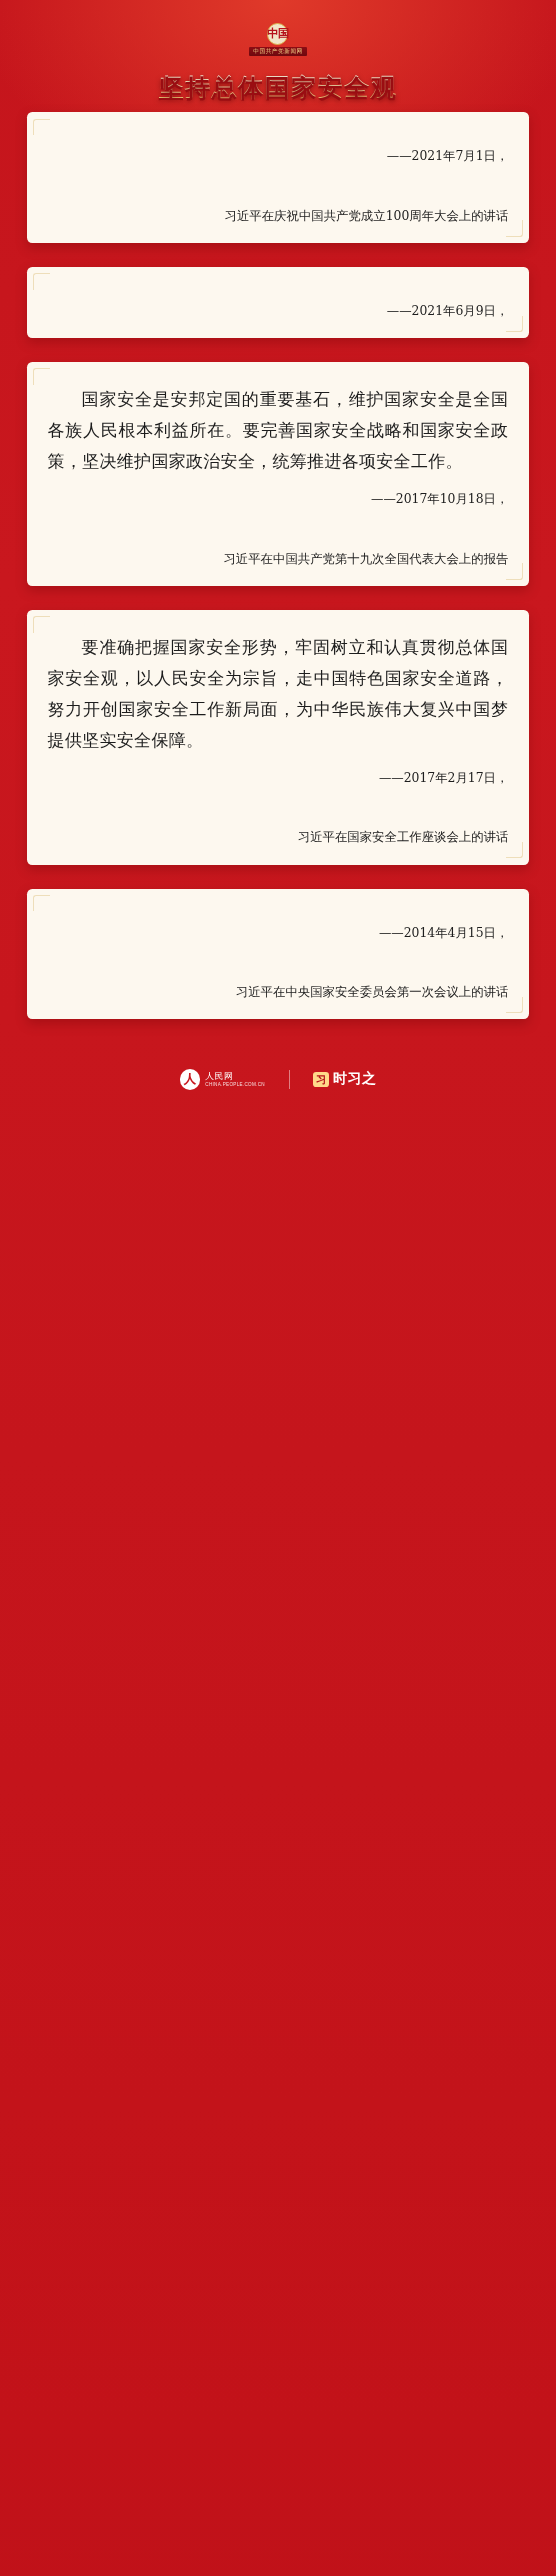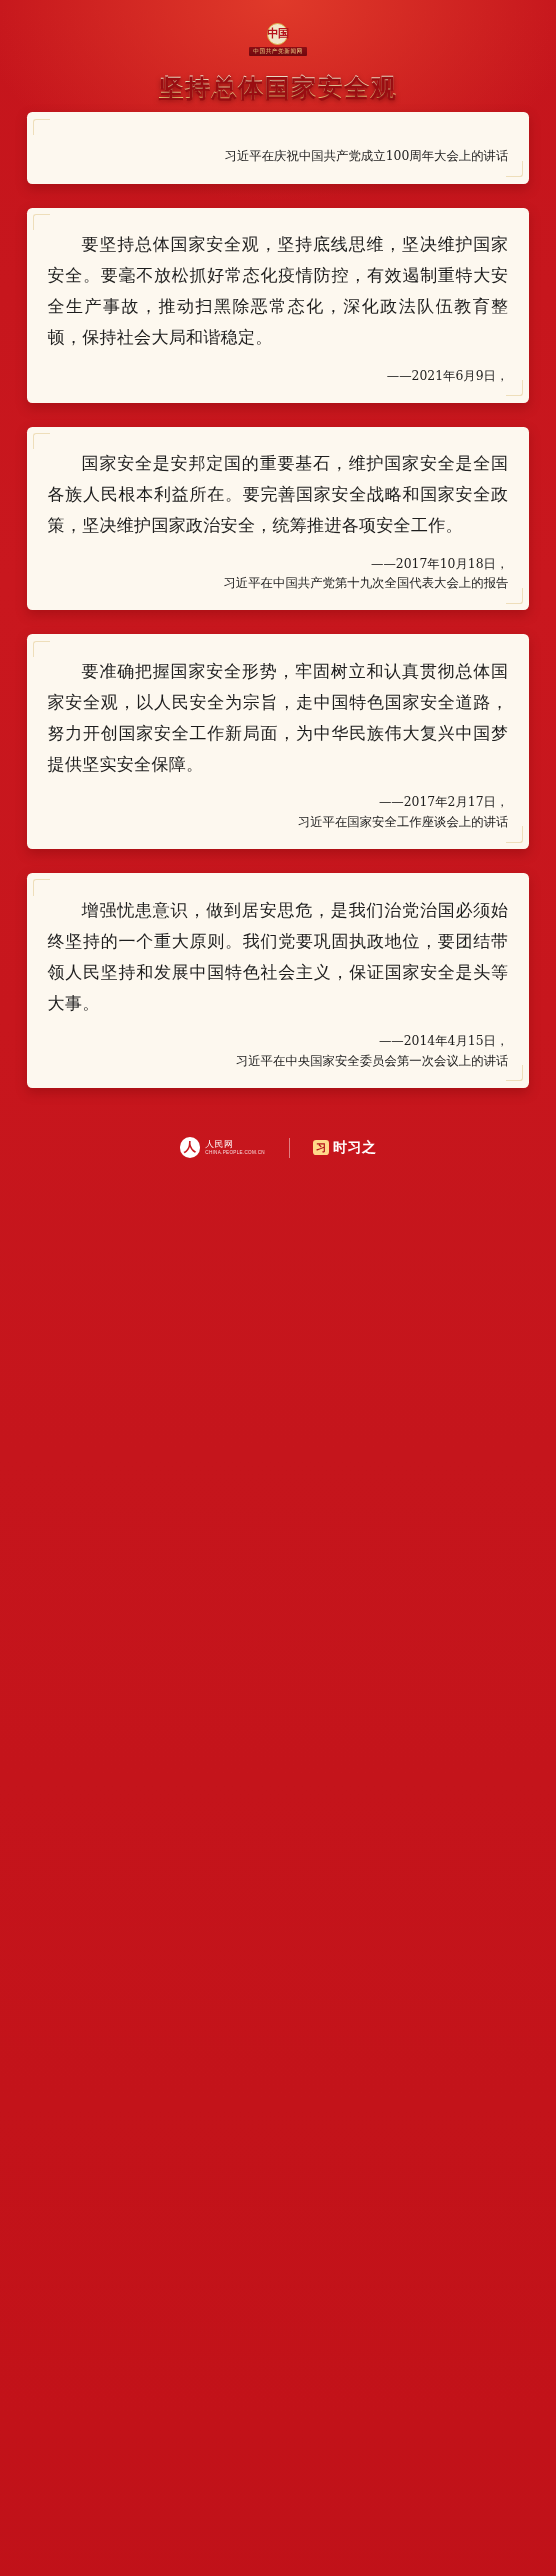--- a/index.html
+++ b/index.html
@@ -137,21 +137,21 @@
   }
   .attribution {
     margin-top: 12.4px;
     font-family: "DejaVu Serif", "Liberation Serif", serif;
     text-align: right;
     color: #1d1d1d;
     font-size: 12.4px;
     line-height: 19.6px;
   }
   .attribution .line1 { display: block; }
-  .attribution .line2 { display: block; }
+  .attribution .line2 { display: block; margin-top: 40px; }
 
   
   .footer {
     position: relative;
     z-index: 5;
     padding: 5.2px 0 17.5px;
     display: flex;
     align-items: center;
     justify-content: center;
     gap: 24px;
@@ -232,26 +232,26 @@
 </div>
 
 <div class="title-wrap">
   <h1 class="main-title">坚持总体国家安全观</h1>
 </div>
 
 <div class="cards">
 
   <div class="card">
     <div class="attribution">
+      <span class="line1">——2021年7月1日，</span>
       <span class="line2">习近平在庆祝中国共产党成立100周年大会上的讲话</span>
     </div>
   </div>
 
   <div class="card">
-    <div class="quote-text">要坚持总体国家安全观，坚持底线思维，坚决维护国家安全。要毫不放松抓好常态化疫情防控，有效遏制重特大安全生产事故，推动扫黑除恶常态化，深化政法队伍教育整顿，保持社会大局和谐稳定。</div>
     <div class="attribution">
       <span class="line1">——2021年6月9日，</span>
     </div>
   </div>
 
   <div class="card">
     <div class="quote-text">国家安全是安邦定国的重要基石，维护国家安全是全国各族人民根本利益所在。要完善国家安全战略和国家安全政策，坚决维护国家政治安全，统筹推进各项安全工作。</div>
     <div class="attribution">
       <span class="line1">——2017年10月18日，</span>
       <span class="line2">习近平在中国共产党第十九次全国代表大会上的报告</span>
@@ -260,21 +260,20 @@
 
   <div class="card">
     <div class="quote-text">要准确把握国家安全形势，牢固树立和认真贯彻总体国家安全观，以人民安全为宗旨，走中国特色国家安全道路，努力开创国家安全工作新局面，为中华民族伟大复兴中国梦提供坚实安全保障。</div>
     <div class="attribution">
       <span class="line1">——2017年2月17日，</span>
       <span class="line2">习近平在国家安全工作座谈会上的讲话</span>
     </div>
   </div>
 
   <div class="card">
-    <div class="quote-text">增强忧患意识，做到居安思危，是我们治党治国必须始终坚持的一个重大原则。我们党要巩固执政地位，要团结带领人民坚持和发展中国特色社会主义，保证国家安全是头等大事。</div>
     <div class="attribution">
       <span class="line1">——2014年4月15日，</span>
       <span class="line2">习近平在中央国家安全委员会第一次会议上的讲话</span>
     </div>
   </div>
 
 </div>
 
 <div class="footer">
   <div class="footer-left">

